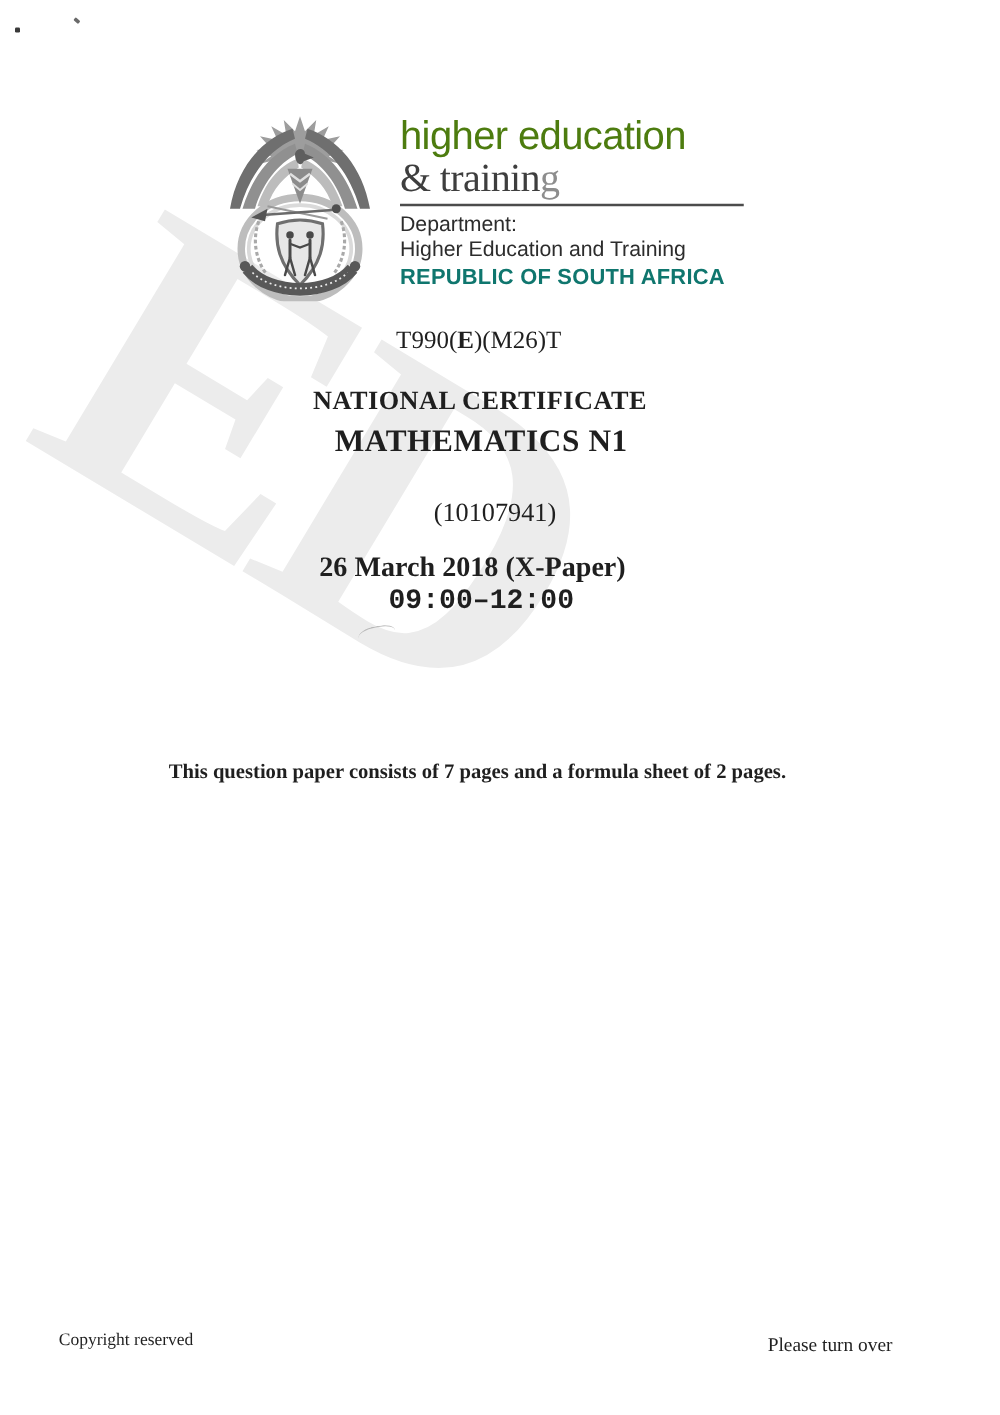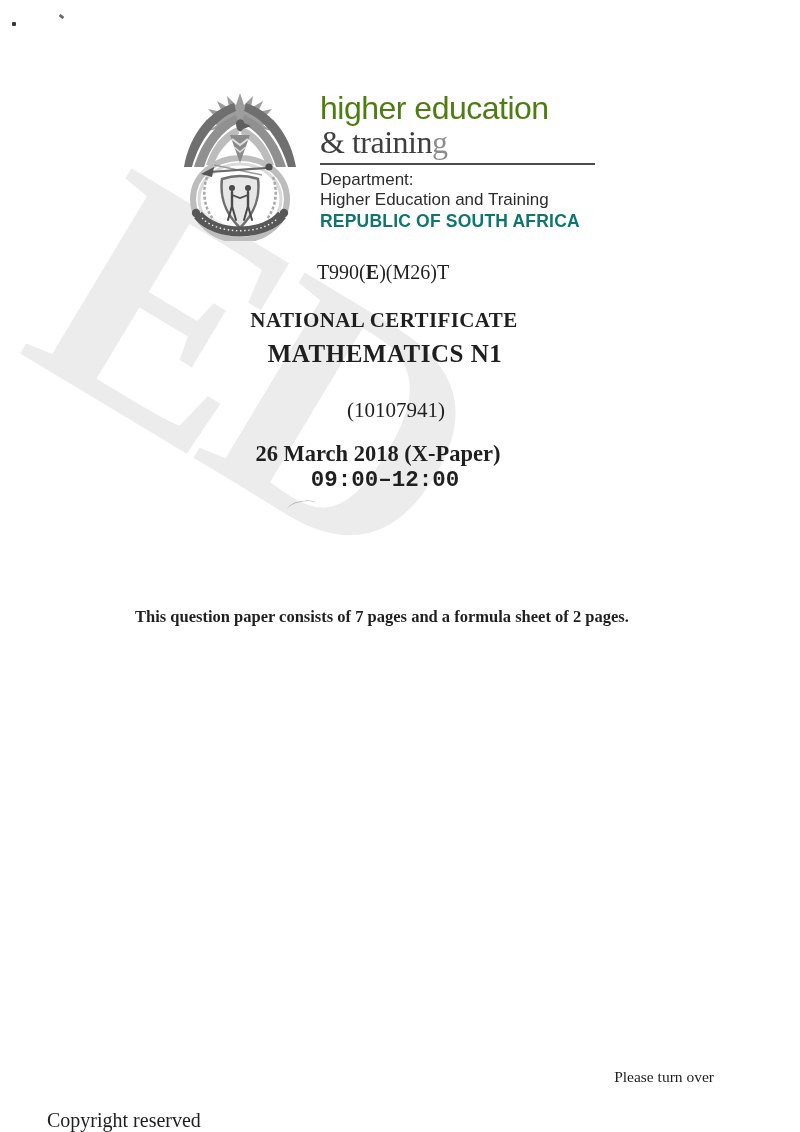--- a/index.html
+++ b/index.html
@@ -44,21 +44,21 @@
   .l-date    { top:441px; width:756px; font-size:22.5px; font-weight:bold; }
   .l-time    { top:467px; width:770px; font-size:22.5px; font-weight:bold;font-family:Liberation Mono, monospace; }
 
   
   .req   { position:absolute; left:46px;  top:512px; font-size:16.5px; font-weight:bold; z-index:2; white-space:nowrap; }
   .req .item { margin-left:13px; }
   .calc  { position:absolute; left:185px; top:552px; font-size:16px;   font-weight:bold; z-index:2; white-space:nowrap; }
   .pages { position:absolute; left:135px; top:607px; font-size:16.5px; font-weight:bold; z-index:2; white-space:nowrap; }
 
   
-  .foot-left  { position:absolute; left:47px;  top:1109px; font-size:20px; z-index:2; }
+  .foot-left  { position:absolute; left:47px;  top:1065px; font-size:14px; z-index:2; }
   .foot-right { position:absolute; right:86px; top:1068px; font-size:15.5px; z-index:2; }
 </style>
 </head>
 <body>
 
 <div class="page">
 
   <div class="watermark" style="color: rgb(236, 236, 236);">ED</div>
 
   <div class="speck1"></div>

